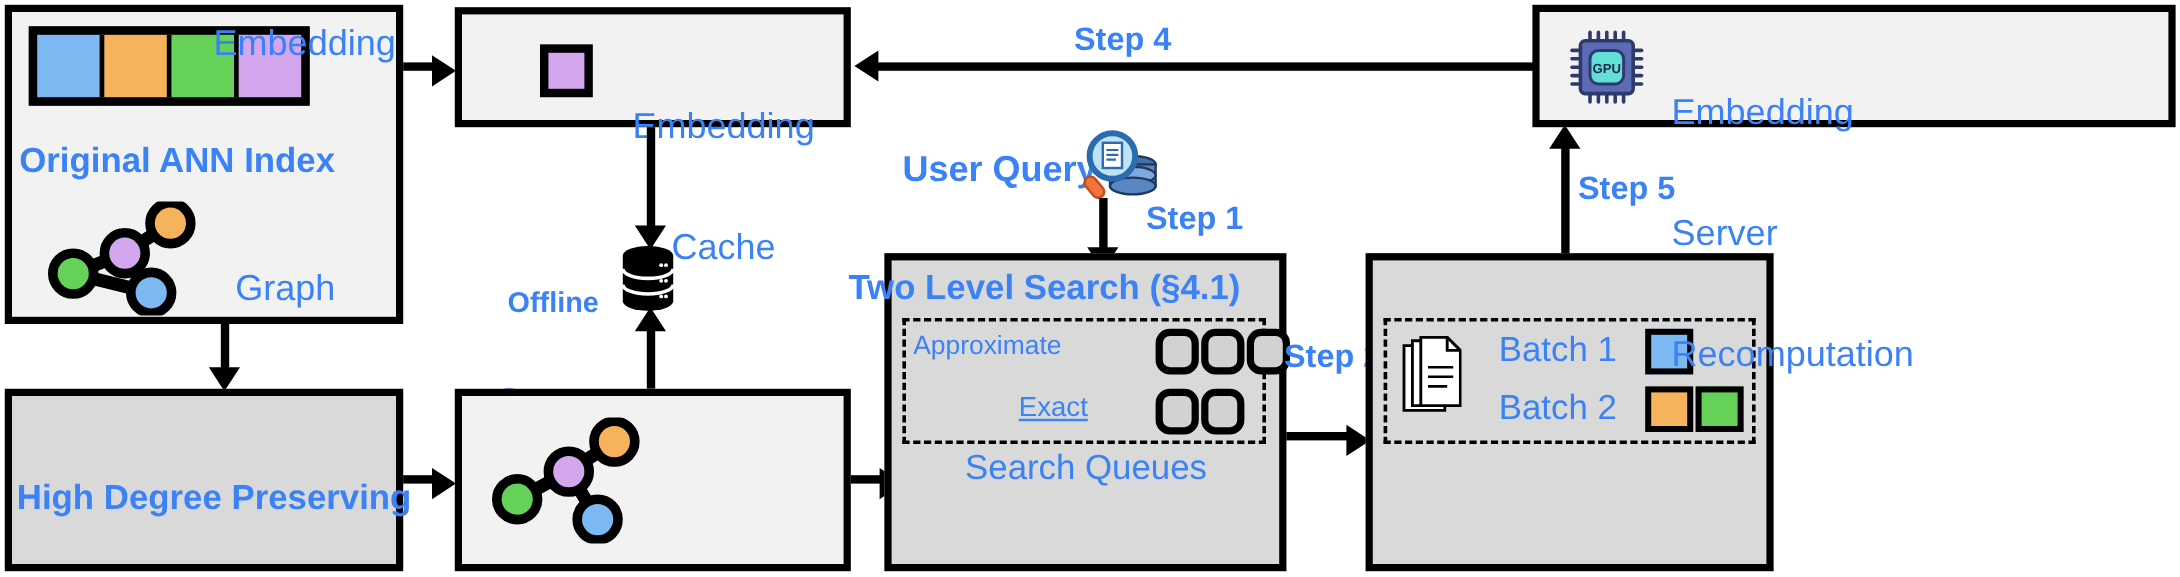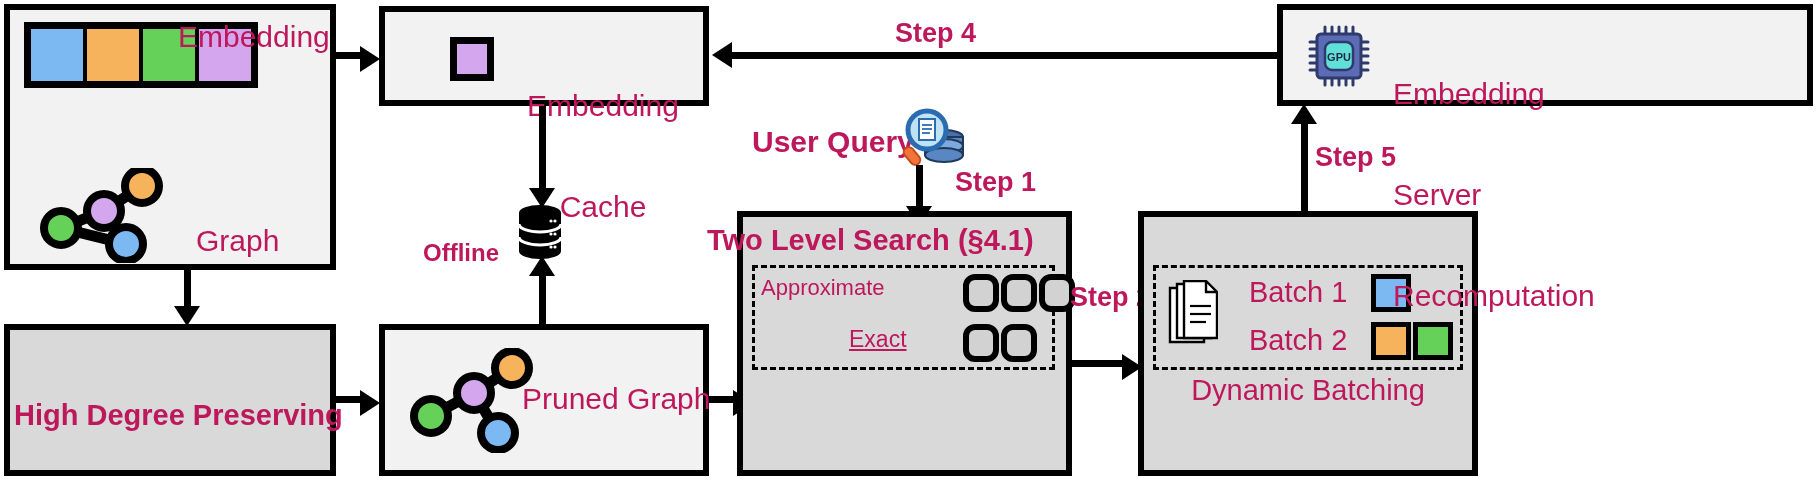--- a/index.html
+++ b/index.html
@@ -3,21 +3,21 @@
 <meta charset="utf-8">
 <style>
   html,body{margin:0;padding:0;background:#ffffff;}
   body{font-family:"Liberation Sans",sans-serif;}
   #canvas{position:relative;width:1817px;height:481px;background:#fff;overflow:hidden;}
 
   .box{position:absolute;box-sizing:border-box;border:6px solid #000;background:#f2f2f2;}
   .box.grey{background:#d9d9d9;}
   .dashed{position:absolute;box-sizing:border-box;border:3px dashed #000;}
 
-  .lbl{position:absolute;color:#be185d;white-space:pre;line-height:1.12;}
+  .lbl{position:absolute;color:#3b82f6;white-space:pre;line-height:1.12;}
   .bold{font-weight:bold;}
   .ctr{text-align:center;}
 
   
   .hline{position:absolute;background:#000;height:7px;}
   .vline{position:absolute;background:#000;width:7px;}
   .ahead{position:absolute;width:0;height:0;}
   .ar{border-top:13px solid transparent;border-bottom:13px solid transparent;border-left:20px solid #000;}
   .al{border-top:13px solid transparent;border-bottom:13px solid transparent;border-right:20px solid #000;}
   .ad{border-left:13px solid transparent;border-right:13px solid transparent;border-top:20px solid #000;}
@@ -55,20 +55,21 @@
 
   <div class="strip" style="left:24px;top:22px;">
     <div class="cell" style="background:#7cb9f2;"></div>
     <div class="cell" style="background:#f7b25c;"></div>
     <div class="cell" style="background:#66d159;"></div>
     <div class="cell" style="background:#d4a6ee;"></div>
   </div>
 
   <div class="lbl" style="left:178px;top:20px;font-size:30px;">Embedding</div>
 
+  <div class="lbl bold" style="left:16px;top:118px;font-size:29px;">Original ANN Index</div>
 
   <svg class="gsvg" style="left:36px;top:168px;" width="130" height="95" viewBox="0 0 130 95">
     <g stroke="#000" stroke-width="11" stroke-linecap="round">
       <line x1="25" y1="60" x2="68" y2="43"></line>
       <line x1="68" y1="43" x2="106" y2="18"></line>
       <line x1="68" y1="43" x2="90" y2="76"></line>
       <line x1="25" y1="60" x2="90" y2="76"></line>
     </g>
     <circle cx="106" cy="18" r="17" fill="#f7b25c" stroke="#000" stroke-width="8"></circle>
     <circle cx="68" cy="43" r="17" fill="#d4a6ee" stroke="#000" stroke-width="8"></circle>
@@ -138,21 +139,20 @@
       <line x1="25" y1="68" x2="68" y2="45"></line>
       <line x1="68" y1="45" x2="106" y2="20"></line>
       <line x1="68" y1="45" x2="92" y2="85"></line>
     </g>
     <circle cx="106" cy="20" r="17" fill="#f7b25c" stroke="#000" stroke-width="8"></circle>
     <circle cx="68" cy="45" r="17" fill="#d4a6ee" stroke="#000" stroke-width="8"></circle>
     <circle cx="25" cy="68" r="17" fill="#66d159" stroke="#000" stroke-width="8"></circle>
     <circle cx="92" cy="85" r="17" fill="#7cb9f2" stroke="#000" stroke-width="8"></circle>
   </svg>
 
-  <div class="lbl" style="left:522px;top:382px;font-size:30px;">Pruned Graph</div>
 
   <div class="hline" style="left:709px;top:396px;width:30px;"></div>
   <div class="ahead ar" style="left:733px;top:390px;"></div>
 
   <div class="lbl bold" style="left:752px;top:125px;font-size:30px;">User Query</div>
 
   <svg class="mag-wrap" style="left:900px;top:106px;" width="66" height="62" viewBox="0 0 66 62">
 
     <g>
       <ellipse cx="44" cy="31" rx="19" ry="7" fill="#4a6fa5" stroke="#1d3a5c" stroke-width="2"></ellipse>
@@ -188,20 +188,21 @@
 
   <div class="qcell" style="left:963px;top:274px;width:36px;height:38px;"></div>
   <div class="qcell" style="left:1001px;top:274px;width:36px;height:38px;"></div>
   <div class="qcell" style="left:1039px;top:274px;width:36px;height:38px;"></div>
 
   <div class="lbl" style="left:849px;top:327px;font-size:23px;text-decoration:underline;">Exact</div>
 
   <div class="qcell" style="left:963px;top:324px;width:36px;height:38px;"></div>
   <div class="qcell" style="left:1001px;top:324px;width:36px;height:38px;"></div>
 
+  <div class="lbl ctr" style="left:745px;top:374px;width:320px;font-size:29px;">Search Queues</div>
 
   <div class="hline" style="left:1072px;top:360px;width:58px;"></div>
   <div class="ahead ar" style="left:1122px;top:354px;"></div>
   <div class="lbl bold" style="left:1070px;top:282px;font-size:27px;">Step 2</div>
 
   <div class="box grey" style="left:1138px;top:211px;width:340px;height:265px;"></div>
 
   <div class="dashed" style="left:1153px;top:265px;width:310px;height:105px;"></div>
 
   <svg class="doc-wrap" style="left:1166px;top:280px;" width="52" height="66" viewBox="0 0 52 66">
@@ -218,21 +219,20 @@
     </g>
   </svg>
 
   <div class="lbl" style="left:1249px;top:276px;font-size:29px;">Batch 1</div>
   <div class="chip" style="left:1371px;top:274px;width:40px;height:38px;background:#7cb9f2;"></div>
 
   <div class="lbl" style="left:1249px;top:324px;font-size:29px;">Batch 2</div>
   <div class="chip" style="left:1371px;top:322px;width:40px;height:38px;background:#f7b25c;"></div>
   <div class="chip" style="left:1413px;top:322px;width:40px;height:38px;background:#66d159;"></div>
 
-  <div class="lbl ctr" style="left:1146px;top:374px;width:324px;font-size:29px;">Dynamic Batching</div>
 
   <div class="vline" style="left:1301px;top:120px;height:91px;"></div>
   <div class="ahead au" style="left:1291px;top:104px;"></div>
   <div class="lbl bold" style="left:1315px;top:142px;font-size:27px;">Step 5</div>
 
   <div class="box" style="left:1277px;top:4px;width:536px;height:102px;"></div>
 
   <svg class="gpu-wrap" style="left:1308px;top:25px;" width="62" height="62" viewBox="0 0 62 62">
     <g stroke="#2e3a6b" stroke-width="3" stroke-linecap="round">
       <line x1="17" y1="2" x2="17" y2="11"></line>

